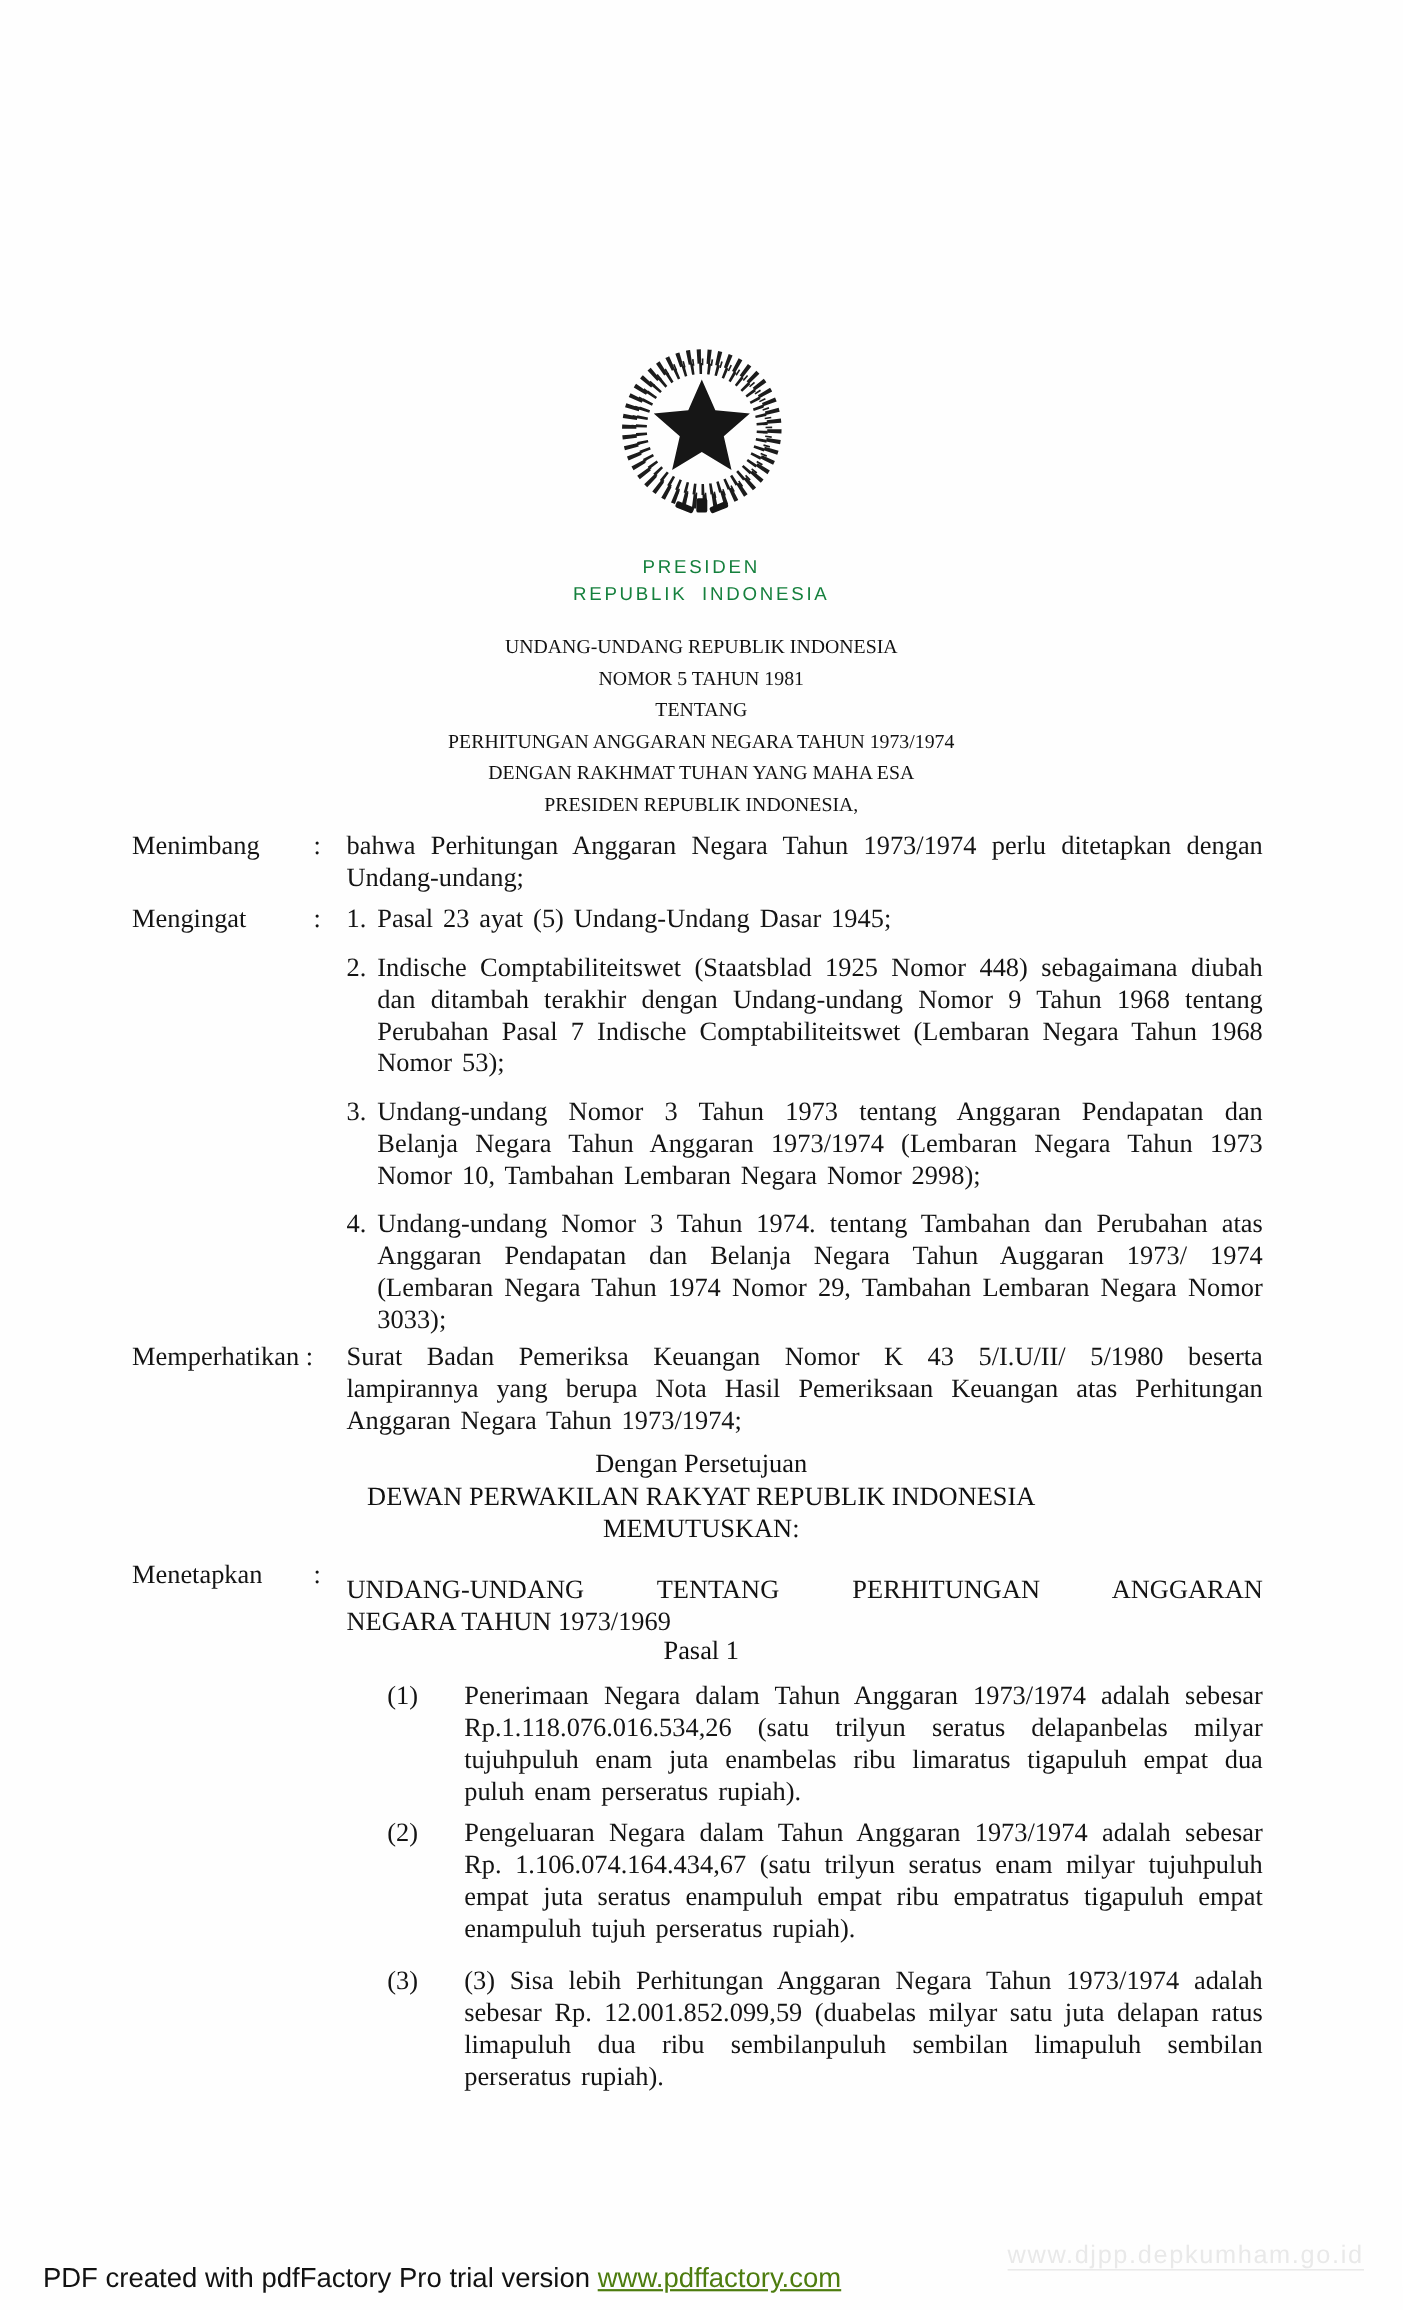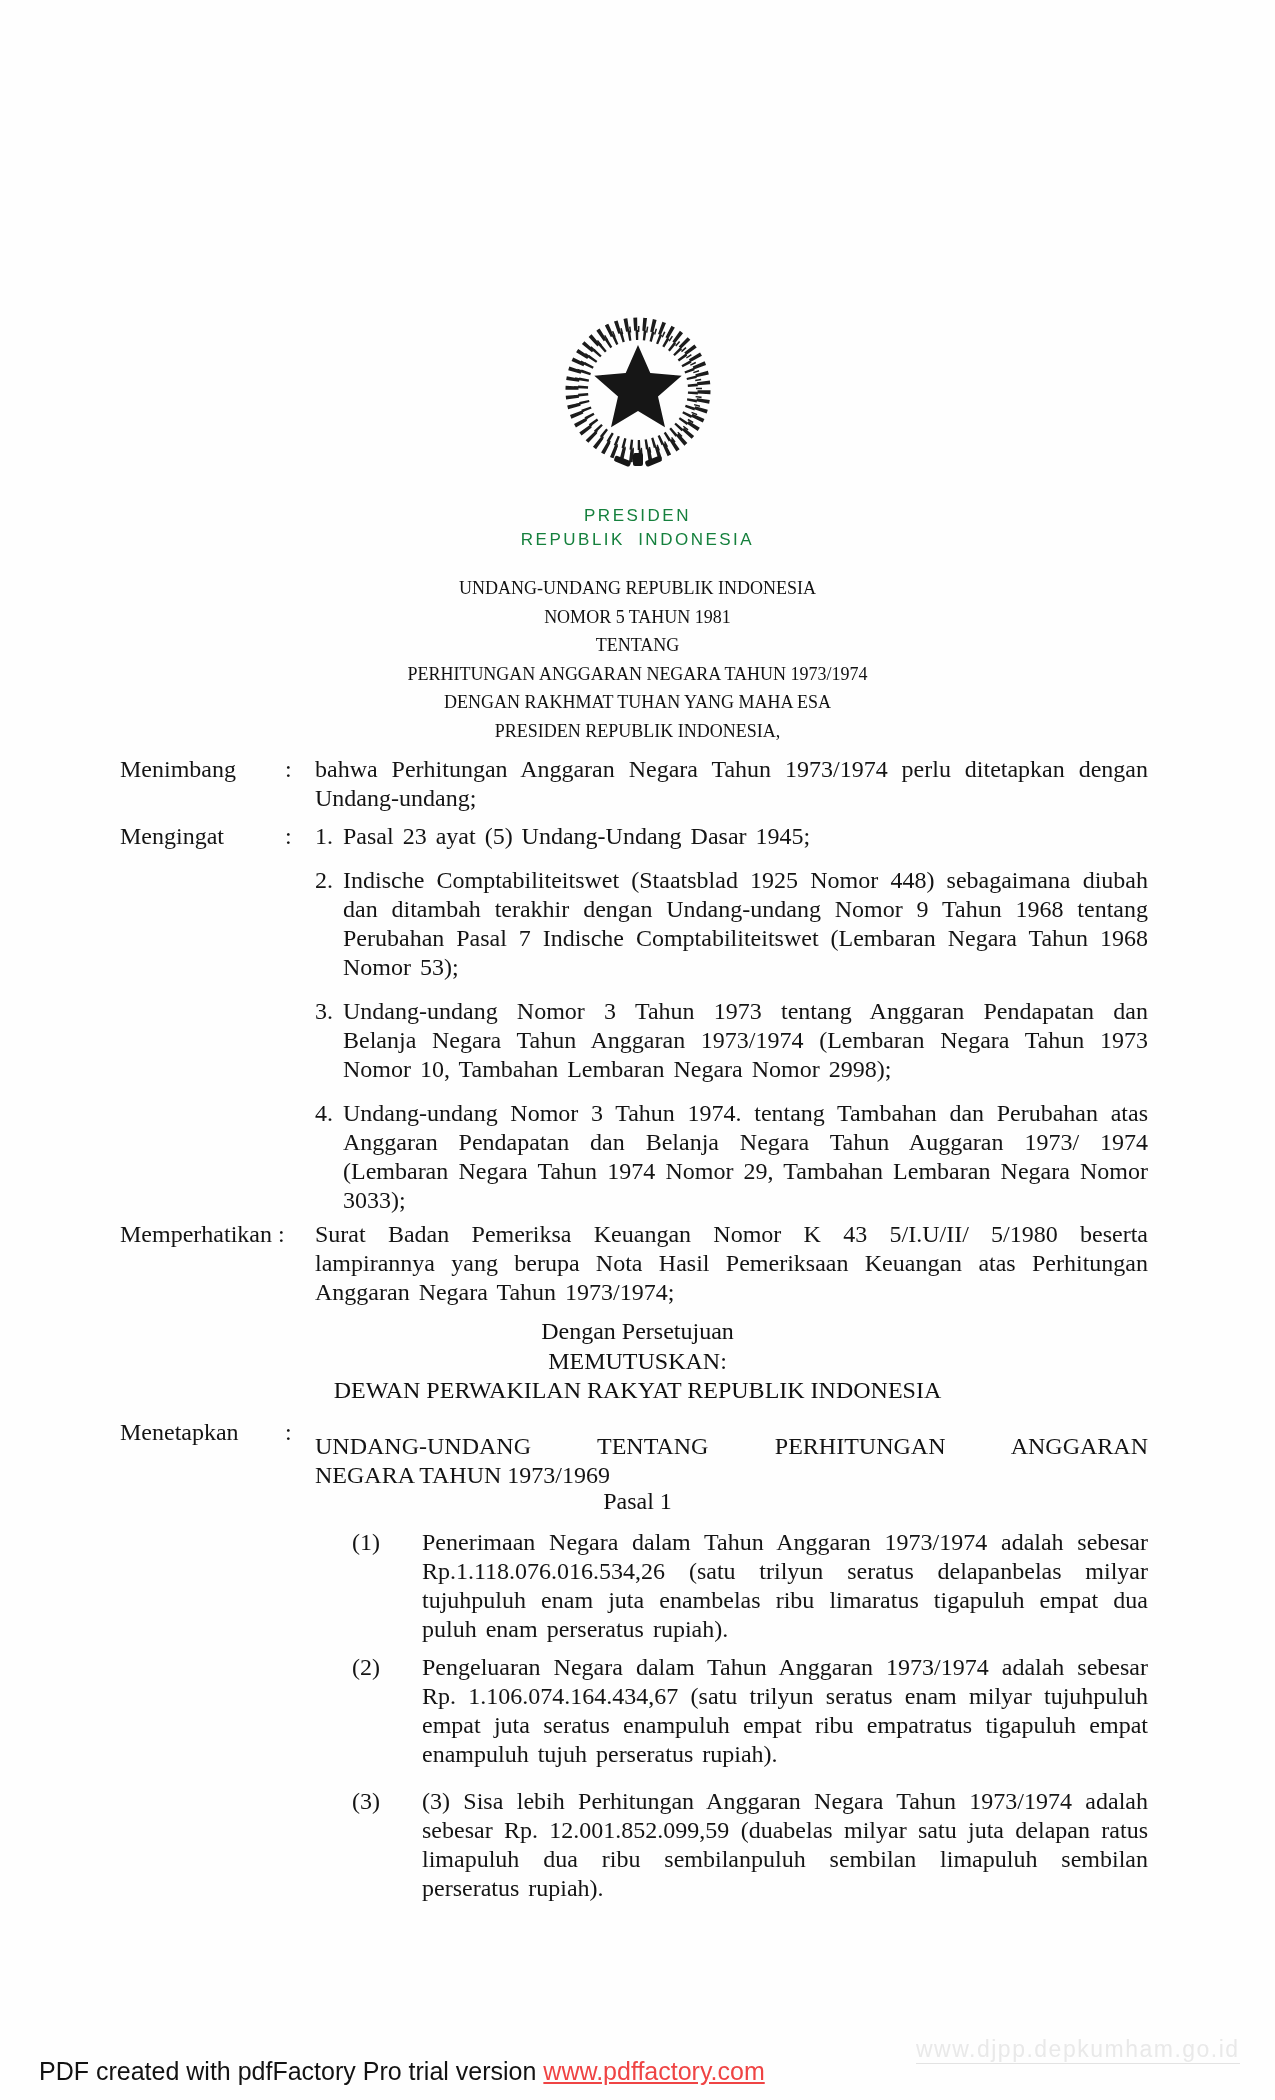--- a/index.html
+++ b/index.html
@@ -43,21 +43,21 @@
     position:absolute;left:916px;top:2036px;
     font-family:"Liberation Sans","DejaVu Sans",sans-serif;
     font-size:23px;letter-spacing:1.5px;color:#e9e9e9;
     border-bottom:1px solid #e2e2e2;text-decoration:none;
   }
   .footer{
     position:absolute;left:39px;top:2057px;
     font-family:"Liberation Sans","DejaVu Sans",sans-serif;
     font-size:25px;color:#121212;
   }
-  .footer a{color:#ef4444;}
+  .footer a{color:#4d7c0f;}
   .t-menimbang{top:755px;}
   .t-mengingat{top:822px;}
   .t-memperhatikan{top:1220px;}
   .t-persetujuan{top:1317px;text-align:center;}
   .t-menetapkan{top:1418px;}
   .t-pasal-heading{top:1487px;}
   .t-pasal-1{top:1528px;}
   .t-pasal-2{top:1653px;}
   .t-pasal-3{top:1787px;}
 </style>
@@ -123,22 +123,22 @@
     </div>
   </div>
 
   <div class="doc-row t-memperhatikan">
     <div class="label-wide"><span>Memperhatikan</span> <span>:</span></div>
     <div class="content just">Surat Badan Pemeriksa Keuangan Nomor K 43 5/I.U/II/ 5/1980 beserta lampirannya yang berupa Nota Hasil Pemeriksaan Keuangan atas Perhitungan Anggaran Negara Tahun 1973/1974;</div>
   </div>
 
   <div class="centered-block t-persetujuan">
     <div>Dengan Persetujuan</div>
+    <div>DEWAN PERWAKILAN RAKYAT REPUBLIK INDONESIA</div>
     <div>MEMUTUSKAN:</div>
-    <div>DEWAN PERWAKILAN RAKYAT REPUBLIK INDONESIA</div>
   </div>
 
   <div class="doc-row t-menetapkan">
     <div class="label">Menetapkan</div>
     <div class="colon">:</div>
     <div class="content">
       <div class="just-all">UNDANG-UNDANG TENTANG PERHITUNGAN ANGGARAN</div>
       <div>NEGARA TAHUN 1973/1969</div>
     </div>
   </div>

